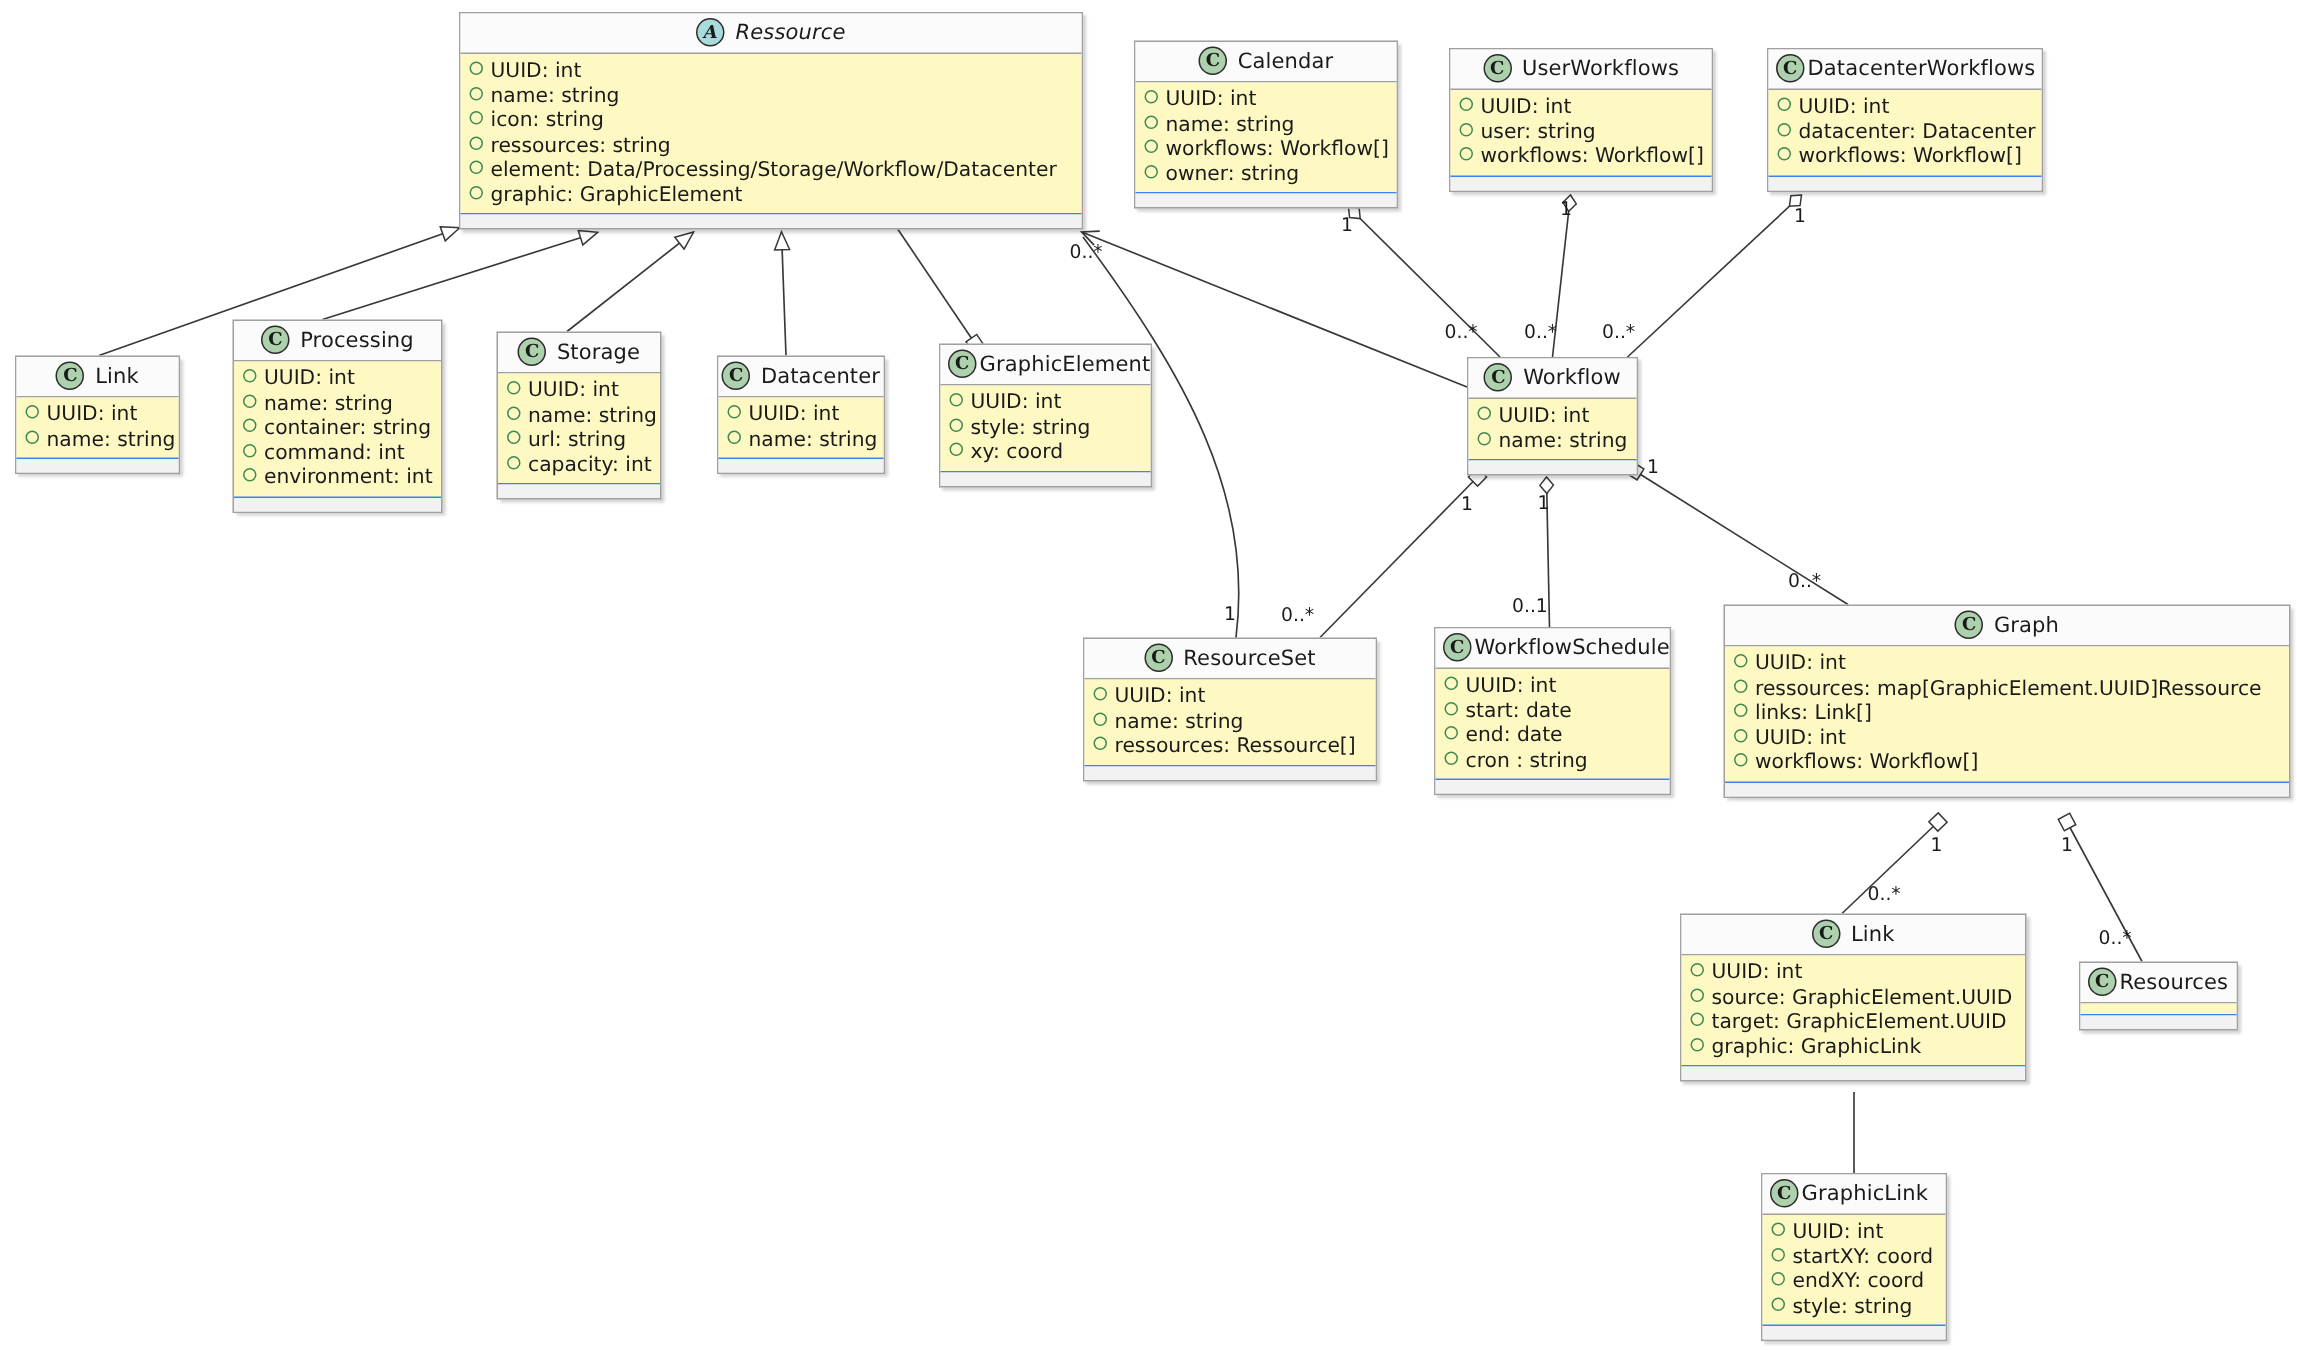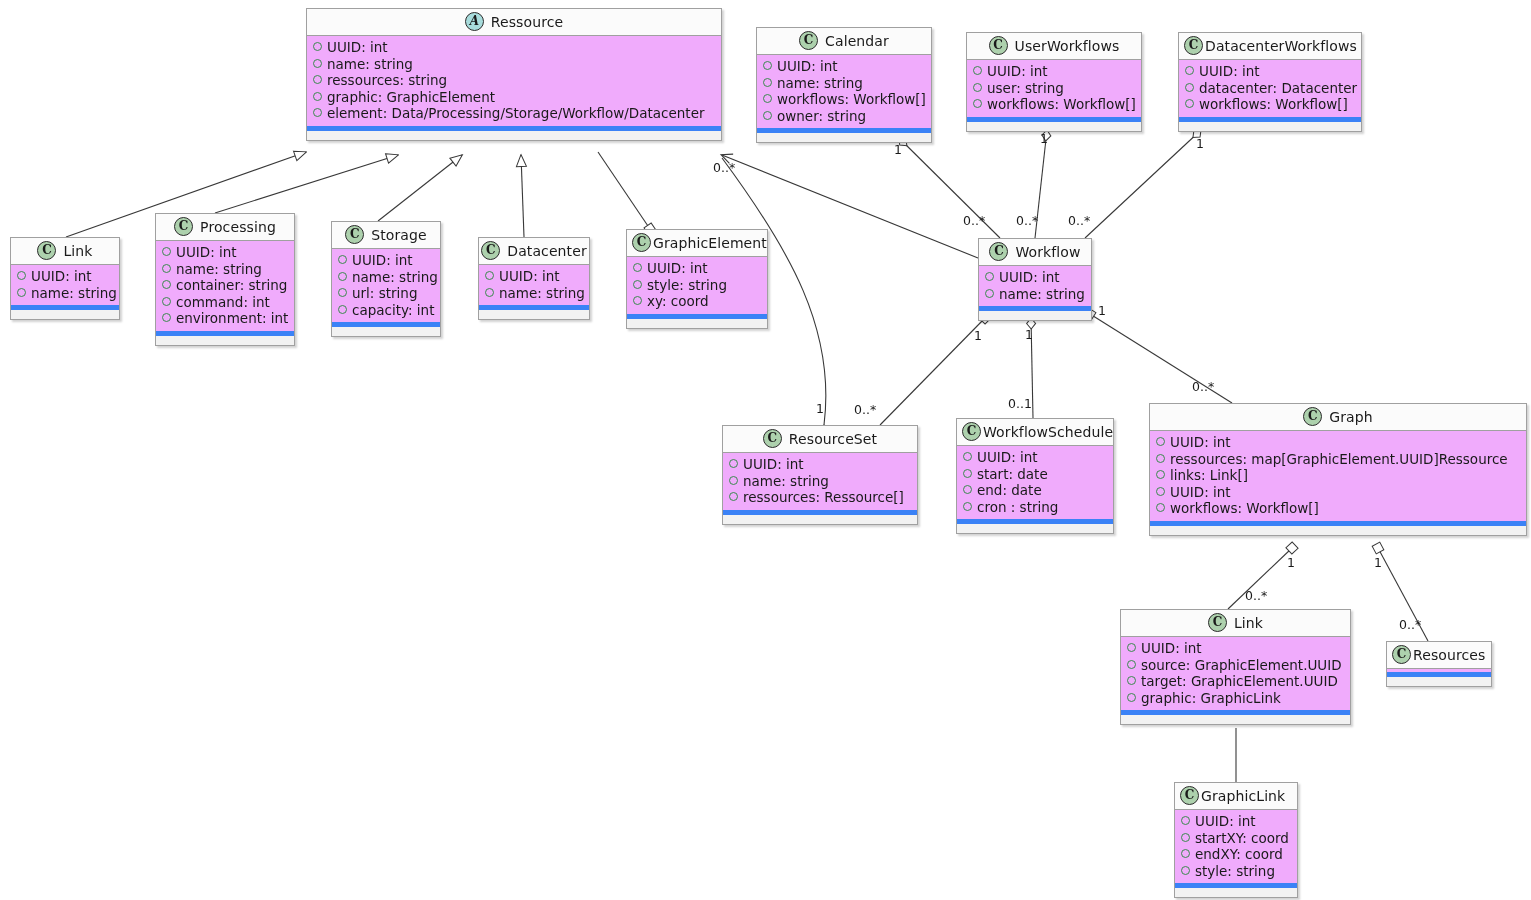--- a/index.html
+++ b/index.html
@@ -66,25 +66,25 @@
   }
   .stereo.abstract {
     background: #a8dcdc;
     font-style: italic;
   }
   .uml-title {
     font-size: 14px;
     color: #1a1a1a;
     letter-spacing: 0.1px;
   }
-  .uml-title.italic { }
+  .uml-title.italic { font-style: italic; }
   .uml-attrs {
     box-sizing: border-box;
-    background: #f0abfc;
-    border-bottom: 5px solid #3b82f6;
+    background: #fef9c3;
+    border-bottom: 1px solid #3b82f6;
     padding: 3px 6px 4px 6px;
   }
   .uml-attr {
     font-size: 13.5px;
     color: #1a1a1a;
     line-height: 16.5px;
     white-space: nowrap;
     display: flex;
     align-items: baseline;
     gap: 5px;
@@ -173,29 +173,33 @@
           <div class="uml-attr">
             <span class="vis-pub"></span>
             <span>UUID: int</span>
           </div>
           <div class="uml-attr">
             <span class="vis-pub"></span>
             <span>name: string</span>
           </div>
           <div class="uml-attr">
             <span class="vis-pub"></span>
+            <span>icon: string</span>
+          </div>
+          <div class="uml-attr">
+            <span class="vis-pub"></span>
             <span>ressources: string</span>
           </div>
           <div class="uml-attr">
             <span class="vis-pub"></span>
+            <span>element: Data/Processing/Storage/Workflow/Datacenter</span>
+          </div>
+          <div class="uml-attr">
+            <span class="vis-pub"></span>
             <span>graphic: GraphicElement</span>
-          </div>
-          <div class="uml-attr">
-            <span class="vis-pub"></span>
-            <span>element: Data/Processing/Storage/Workflow/Datacenter</span>
           </div>
         </div>
         <div class="uml-footer"></div>
       </div>
       <div class="uml-class" style="left: 756px; top: 27px; width: 176px;">
         <div class="uml-header">
           <span class="stereo">C</span>
           <span class="uml-title">Calendar</span>
         </div>
         <div class="uml-attrs">

